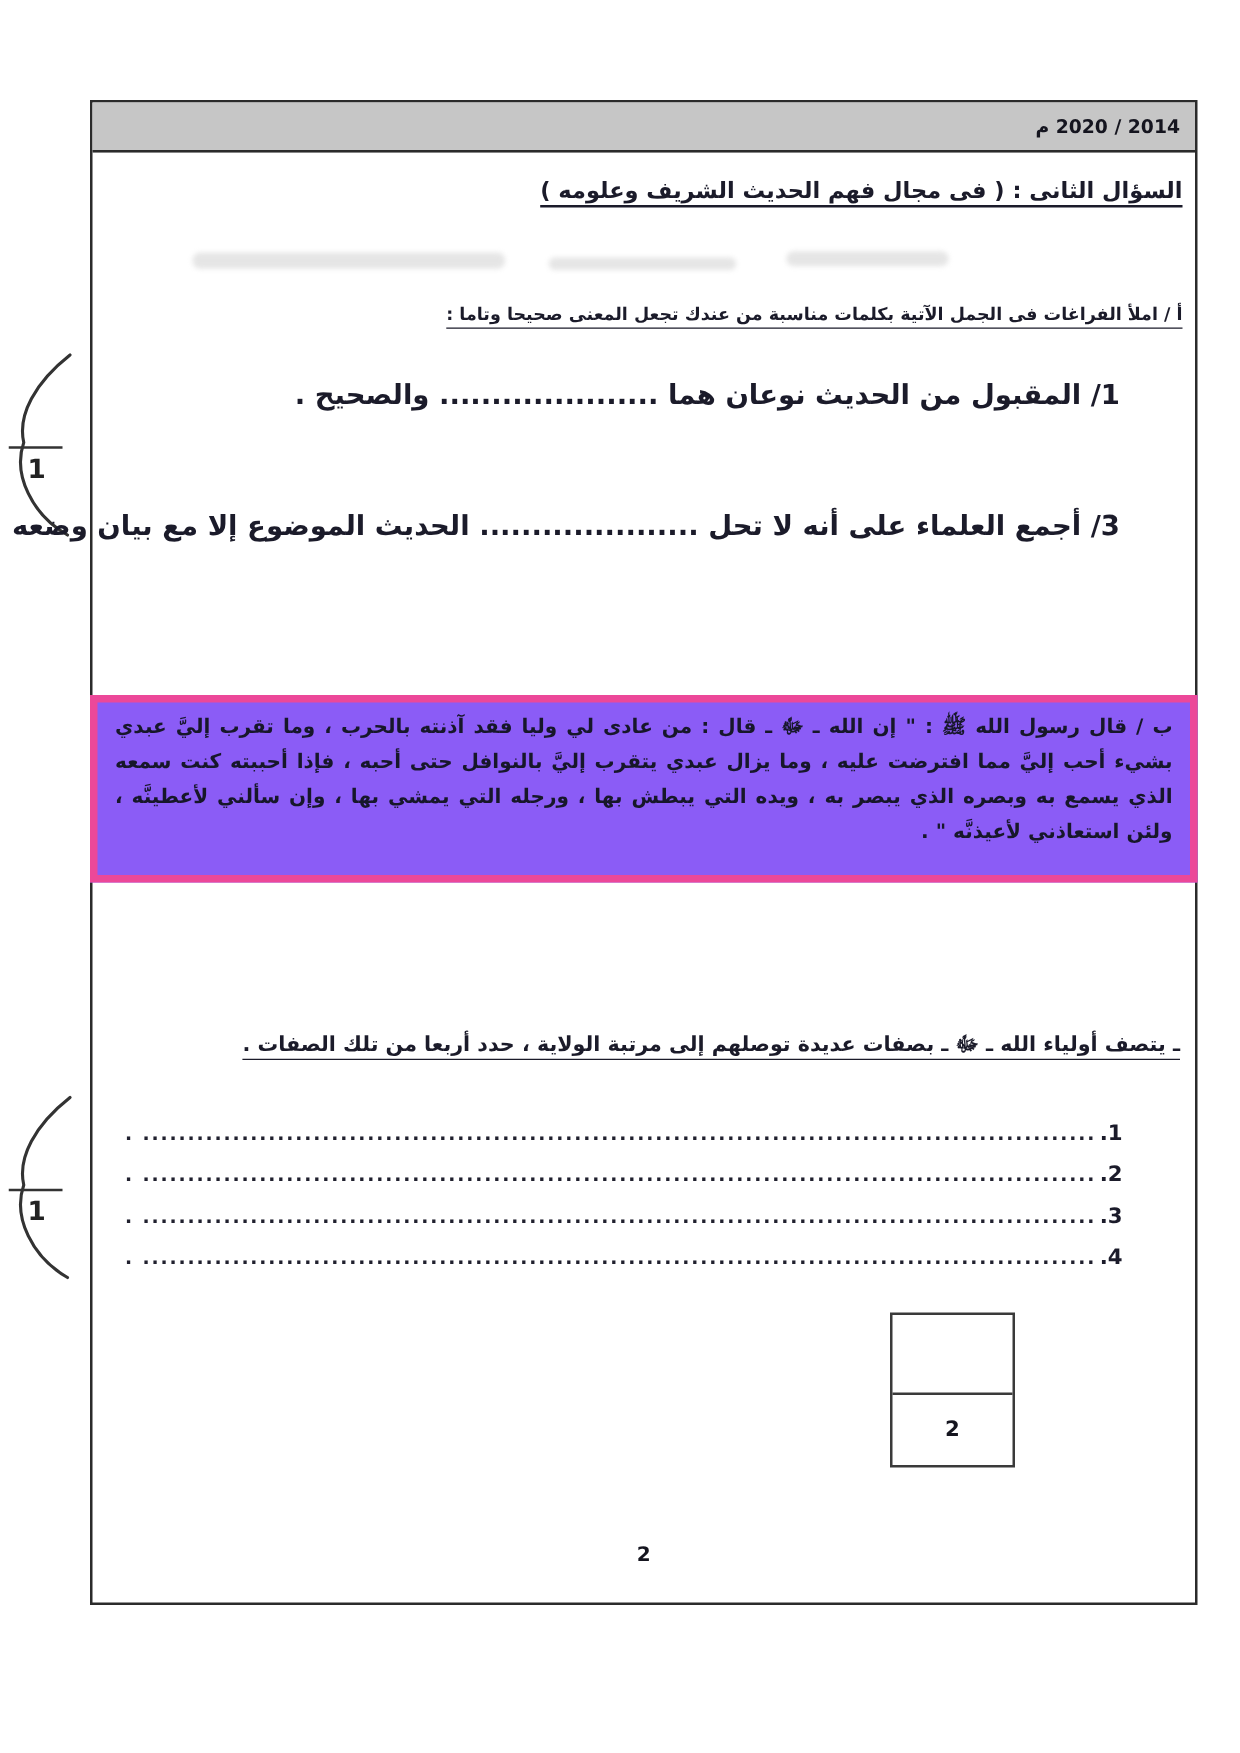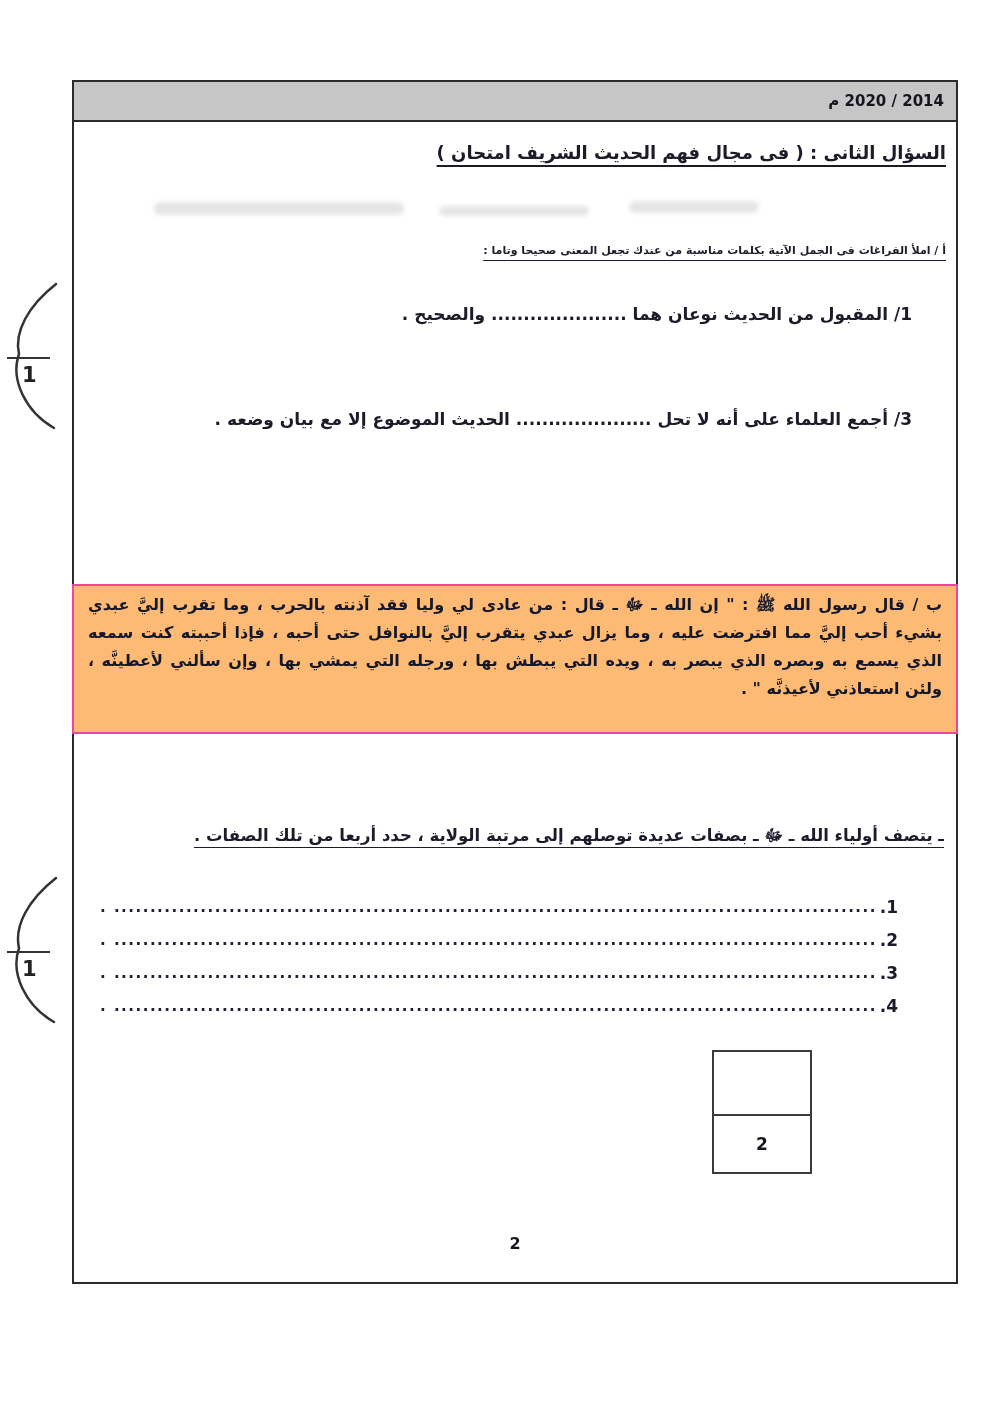--- a/index.html
+++ b/index.html
@@ -24,31 +24,31 @@
     position: absolute; top: 60px; right: 10px;
     direction: rtl; font-weight: 700; font-size: 18px; white-space: nowrap;
     text-decoration: underline; text-underline-offset: 6px; text-decoration-thickness: 1.5px;
   }
   .smudge { position: absolute; background:#b7b7b7; opacity:.35; filter: blur(2px); border-radius: 6px; }
   .s1 { left: 80px;  top: 120px; width: 250px; height: 13px; }
   .s2 { left: 365px; top: 124px; width: 150px; height: 10px; }
   .s3 { left: 555px; top: 119px; width: 130px; height: 12px; }
   .instruction {
     position: absolute; top: 162px; right: 10px;
-    direction: rtl; font-weight: 700; font-size: 11px; white-space: nowrap;
+    direction: rtl; font-weight: 700; font-size: 14px; white-space: nowrap;
     text-decoration: underline; text-underline-offset: 6px; text-decoration-thickness: 1.2px;
   }
   .fill-item {
-    position: absolute; right: 44px;
-    direction: rtl; font-weight: 700; font-size: 17px; white-space: nowrap;
+    position: absolute; right: 60px;
+    direction: rtl; font-weight: 700; font-size: 22px; white-space: nowrap;
   }
   .it0 { top: 222px; } .it1 { top: 275px; } .it2 { top: 327px; } .it3 { top: 378px; }
   .hadith-box {
     position: absolute; left: -2px; right: -2px; top: 474px; height: 150px;
-    border: 2px solid #ec4899; background: #fdba74; padding: 5px 14px 4px 14px; margin-top: 28px;
+    border: 6px solid #ec4899; background: #8b5cf6; padding: 5px 14px 4px 14px;
   }
   .hadith-text {
     direction: rtl; text-align: justify; font-weight: 700; font-size: 16px;
     line-height: 28px; color: #17172a;
   }
   .prompt-line {
     position: absolute; top: 700px; right: 12px;
     direction: rtl; font-weight: 700; font-size: 16.5px; white-space: nowrap;
     text-decoration: underline; text-underline-offset: 6px; text-decoration-thickness: 1.4px; margin-top: 43px;
   }
@@ -94,21 +94,21 @@
   <line x1="1" y1="78" x2="44" y2="78" stroke="#333" stroke-width="2"></line>
   <text x="16" y="102">1</text>
 </svg>
 
 <div class="frame">
 
   <div class="exam-header">
     <div>2014 / 2020 م</div>
   </div>
 
-  <div class="q-title">السؤال الثانى : ( فى مجال فهم الحديث الشريف امتحان )</div>
+  <div class="q-title">السؤال الثانى : ( فى مجال فهم الحديث الشريف وعلومه )</div>
 
   <div class="smudge s1"></div>
   <div class="smudge s2"></div>
   <div class="smudge s3"></div>
 
   <div class="instruction">أ / املأ الفراغات فى الجمل الآتية بكلمات مناسبة من عندك تجعل المعنى صحيحا وتاما :</div>
 
   <div class="fill-item it0">1/ المقبول من الحديث نوعان هما ..................... والصحيح .</div>
   <div class="fill-item it2">3/ أجمع العلماء على أنه لا تحل ..................... الحديث الموضوع إلا مع بيان وضعه .</div>
 

